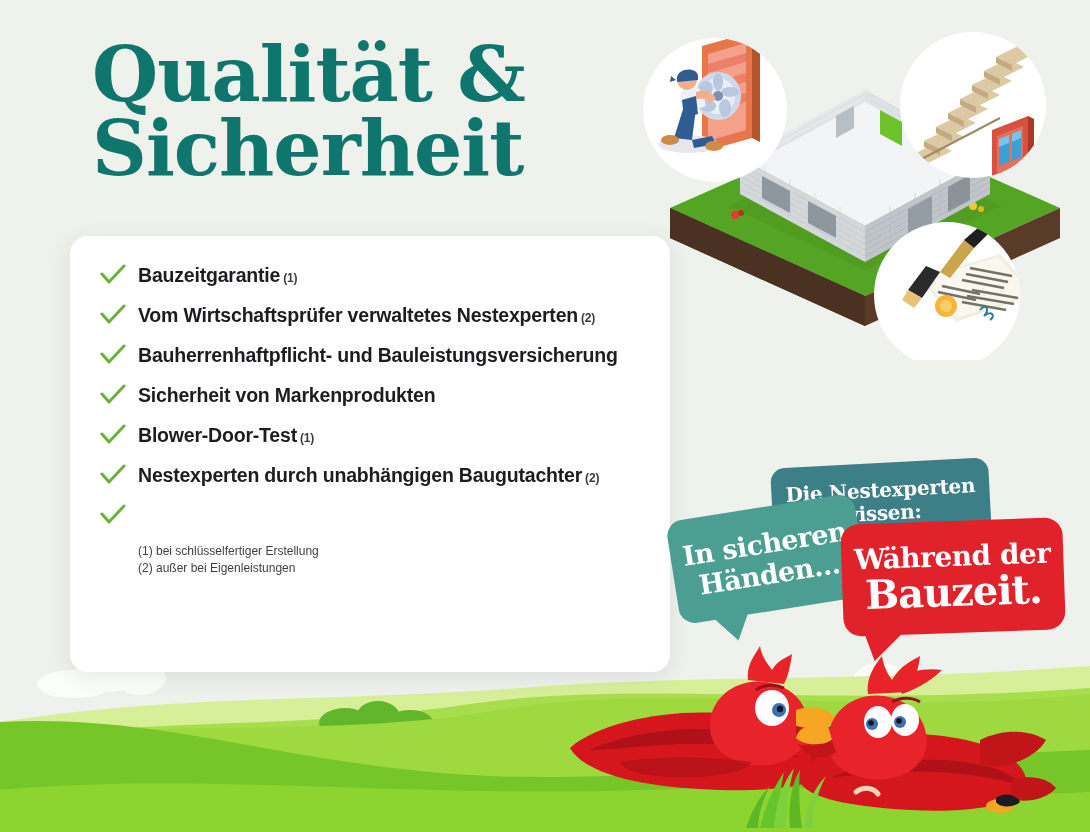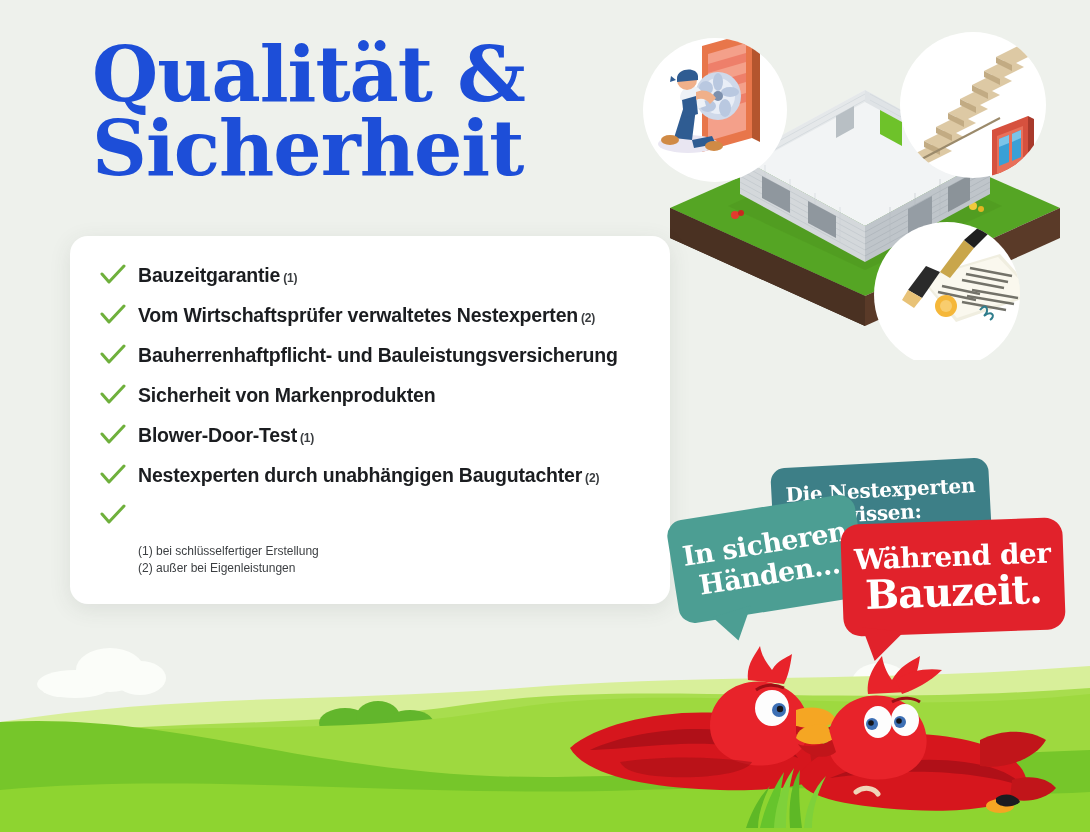--- a/index.html
+++ b/index.html
@@ -16,27 +16,27 @@
   .landscape{position:absolute;left:0;bottom:0;width:1090px;height:210px;}
   .landscape svg{display:block;width:1090px;height:210px;}
 
   
   .title{
     position:absolute;left:92px;top:38px;width:560px;
     font-family:"DejaVu Serif", serif;
     font-weight:bold;
     font-size:76px;line-height:0.98;
     letter-spacing:-1px;
-    color:#1d4ed8;
+    color:#0f766e;
     white-space:pre-line;
   }
 
   
   .card{
-    position:absolute;left:70px;top:236px;width:600px;height:368px;
+    position:absolute;left:70px;top:236px;width:600px;height:436px;
     background:#ffffff;border-radius:18px;
     box-shadow:0 5px 22px rgba(60,70,60,.10);
   }
   .list{position:absolute;left:30px;top:26px;right:14px;}
   .row{display:flex;align-items:flex-start;margin-bottom:11px;min-height:27px;}
   .check{flex:0 0 38px;height:26px;position:relative;}
   .check svg{position:absolute;left:0;top:2px;}
   .label{
     font-family:"Liberation Sans", sans-serif;
     font-weight:bold;font-size:19.5px;line-height:26px;color:#1b1d20;

